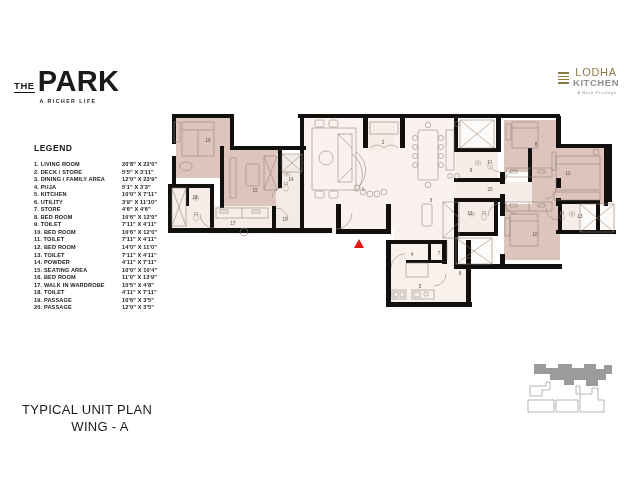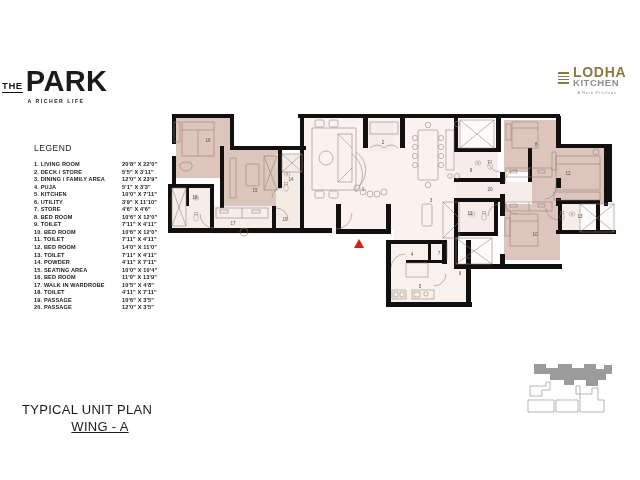--- a/index.html
+++ b/index.html
@@ -4,55 +4,55 @@
 <style>
   html,body{margin:0;padding:0;}
   body{
     width:640px;height:480px;background:#ffffff;
     font-family:"Liberation Sans", sans-serif;
     color:#1a1a1a;overflow:hidden;position:relative;
   }
   .page{position:absolute;inset:0;}
 
   
-  #park-logo{position:absolute;left:2px;top:70px;width:140px;}
+  #park-logo{position:absolute;left:14px;top:70px;width:140px;}
   #park-logo .pl-row{display:flex;align-items:flex-end;}
   #park-logo .pl-the{
     font-size:9.5px;font-weight:700;letter-spacing:.6px;
     border-bottom:1.3px solid #111;line-height:11px;padding-bottom:1px;margin-right:3px;
   }
   #park-logo .pl-park{font-size:29px;font-weight:700;letter-spacing:.4px;line-height:23px;}
   #park-logo .pl-tag{
     font-size:5.2px;letter-spacing:1.5px;font-weight:600;
     text-align:center;width:108px;margin-top:5px;color:#222;
   }
 
   
   #lodha-logo{position:absolute;left:558px;top:68px;width:78px;}
   #lodha-logo .ll-top{display:flex;align-items:center;}
   #lodha-logo .ll-bars{display:flex;flex-direction:column;gap:1.6px;margin-right:4px;padding-top:1px;}
   #lodha-logo .ll-bars i{display:block;width:11px;height:1.7px;background:#8a7b43;}
   #lodha-logo .ll-words{line-height:9.5px;}
-  #lodha-logo .ll-lodha{font-size:14px;font-weight:700;letter-spacing:.7px;color:#8a7b43;display:block;text-align:center;}
+  #lodha-logo .ll-lodha{font-size:11px;font-weight:400;letter-spacing:.7px;color:#8a7b43;display:block;text-align:center;}
   #lodha-logo .ll-parkside{font-size:9.5px;font-weight:700;letter-spacing:.55px;color:#8e8e8e;display:block;}
   #lodha-logo .ll-tag{font-size:4.4px;letter-spacing:.5px;color:#9a9a9a;text-align:center;margin-top:3px;width:78px;}
 
   
   #legend{position:absolute;left:34px;top:143px;width:150px;}
-  #legend .lg-title{font-size:8.5px;font-weight:400;letter-spacing:.5px;margin-bottom:8px;}
+  #legend .lg-title{font-size:8.5px;font-weight:700;letter-spacing:.5px;margin-bottom:8px;}
   #legend .lg-row{display:flex;font-size:5.6px;letter-spacing:.15px;line-height:7.55px;font-weight:600;}
   #legend .lg-name{width:88px;white-space:nowrap;}
   #legend .lg-dim{white-space:nowrap;}
 
   
   #plan-title{position:absolute;left:22px;top:362px;width:150px;text-align:center;margin-top:40px;}
   #plan-title div{font-size:13px;letter-spacing:.3px;line-height:16.5px;font-weight:400;}
   #plan-title .t1{text-align:left;}
   #plan-title .t2{padding-left:6px;}
-  #plan-title .t3{padding-left:6px;text-decoration:underline;}
+  #plan-title .t3{padding-left:6px;}
 
   
   #key-plan{position:absolute;left:520px;top:360px;width:100px;height:62px;}
 
   
   #floorplan{position:absolute;left:160px;top:108px;width:460px;height:240px;}
   #floorplan svg{display:block;}
   .rm-num{font-family:"Liberation Sans",sans-serif;font-size:4.6px;fill:#5d5247;}
 </style>
 </head>

